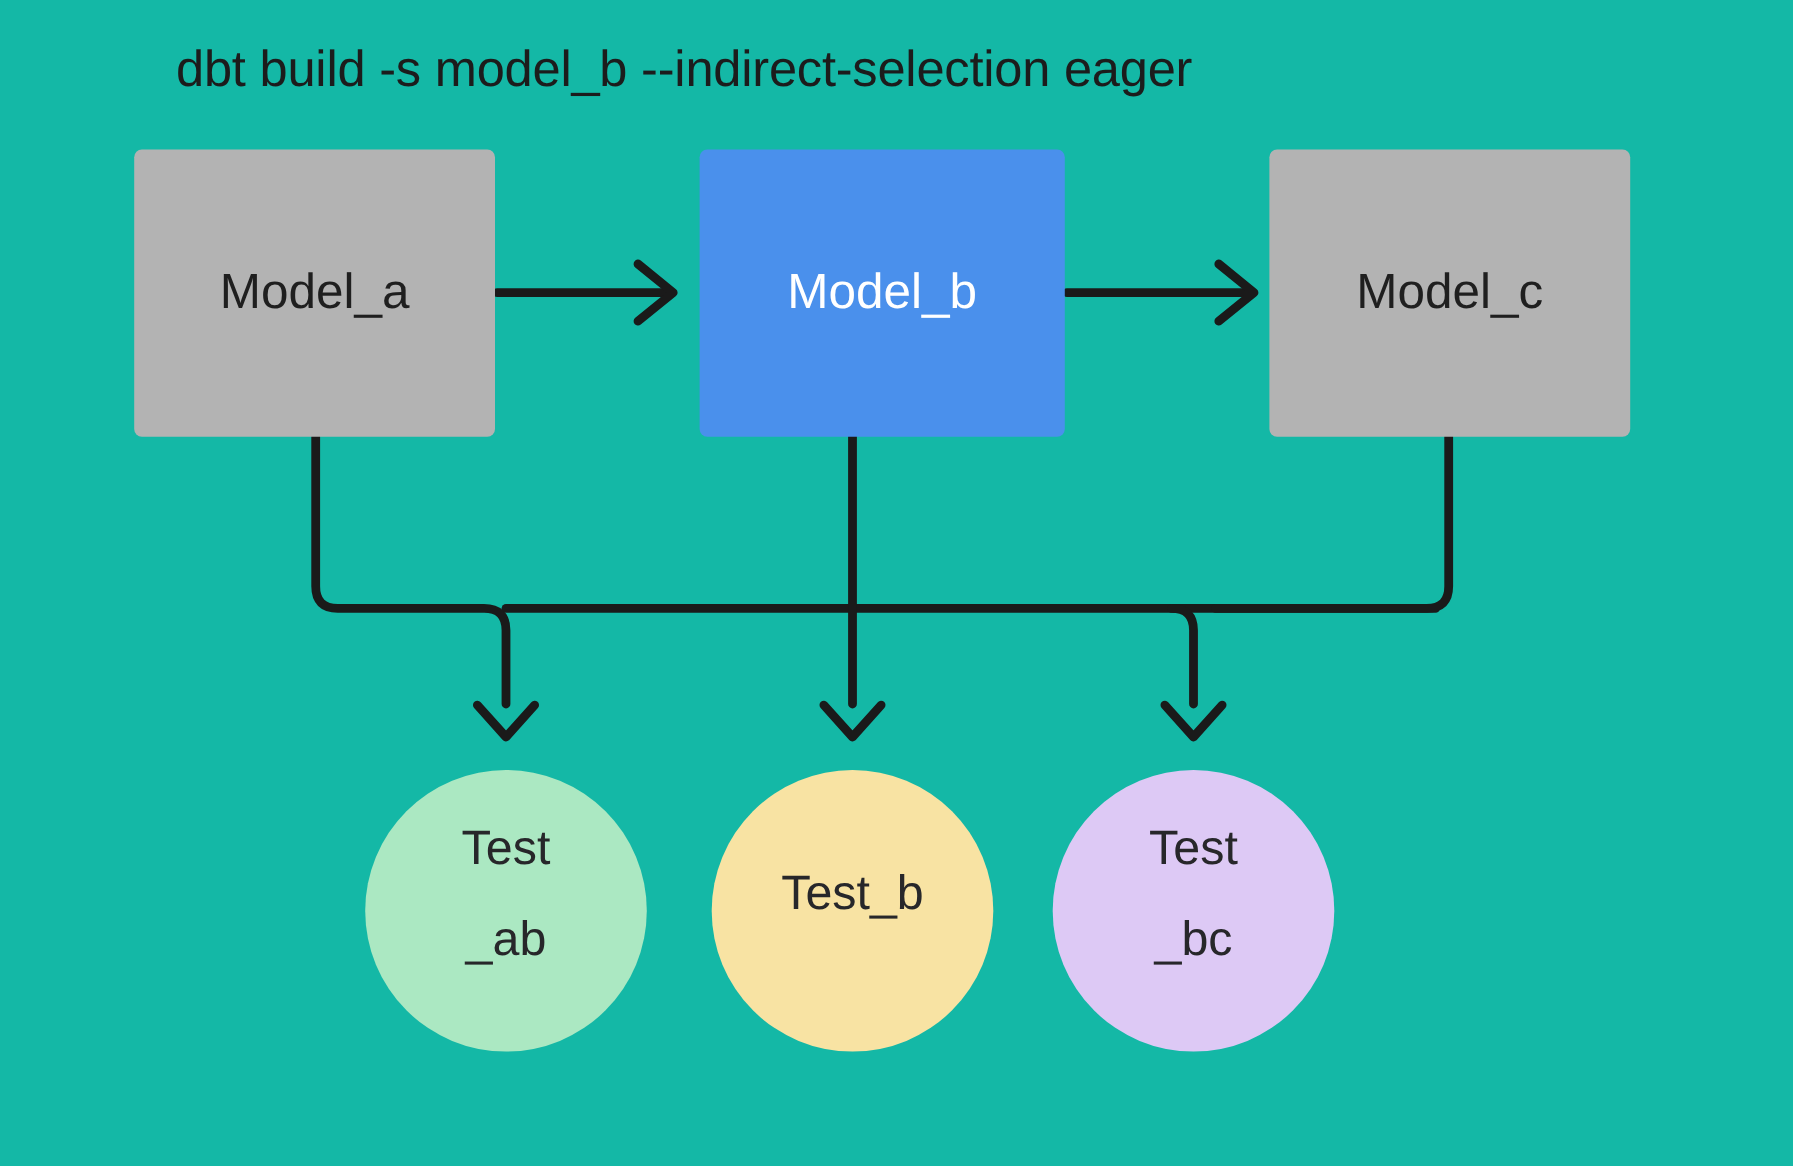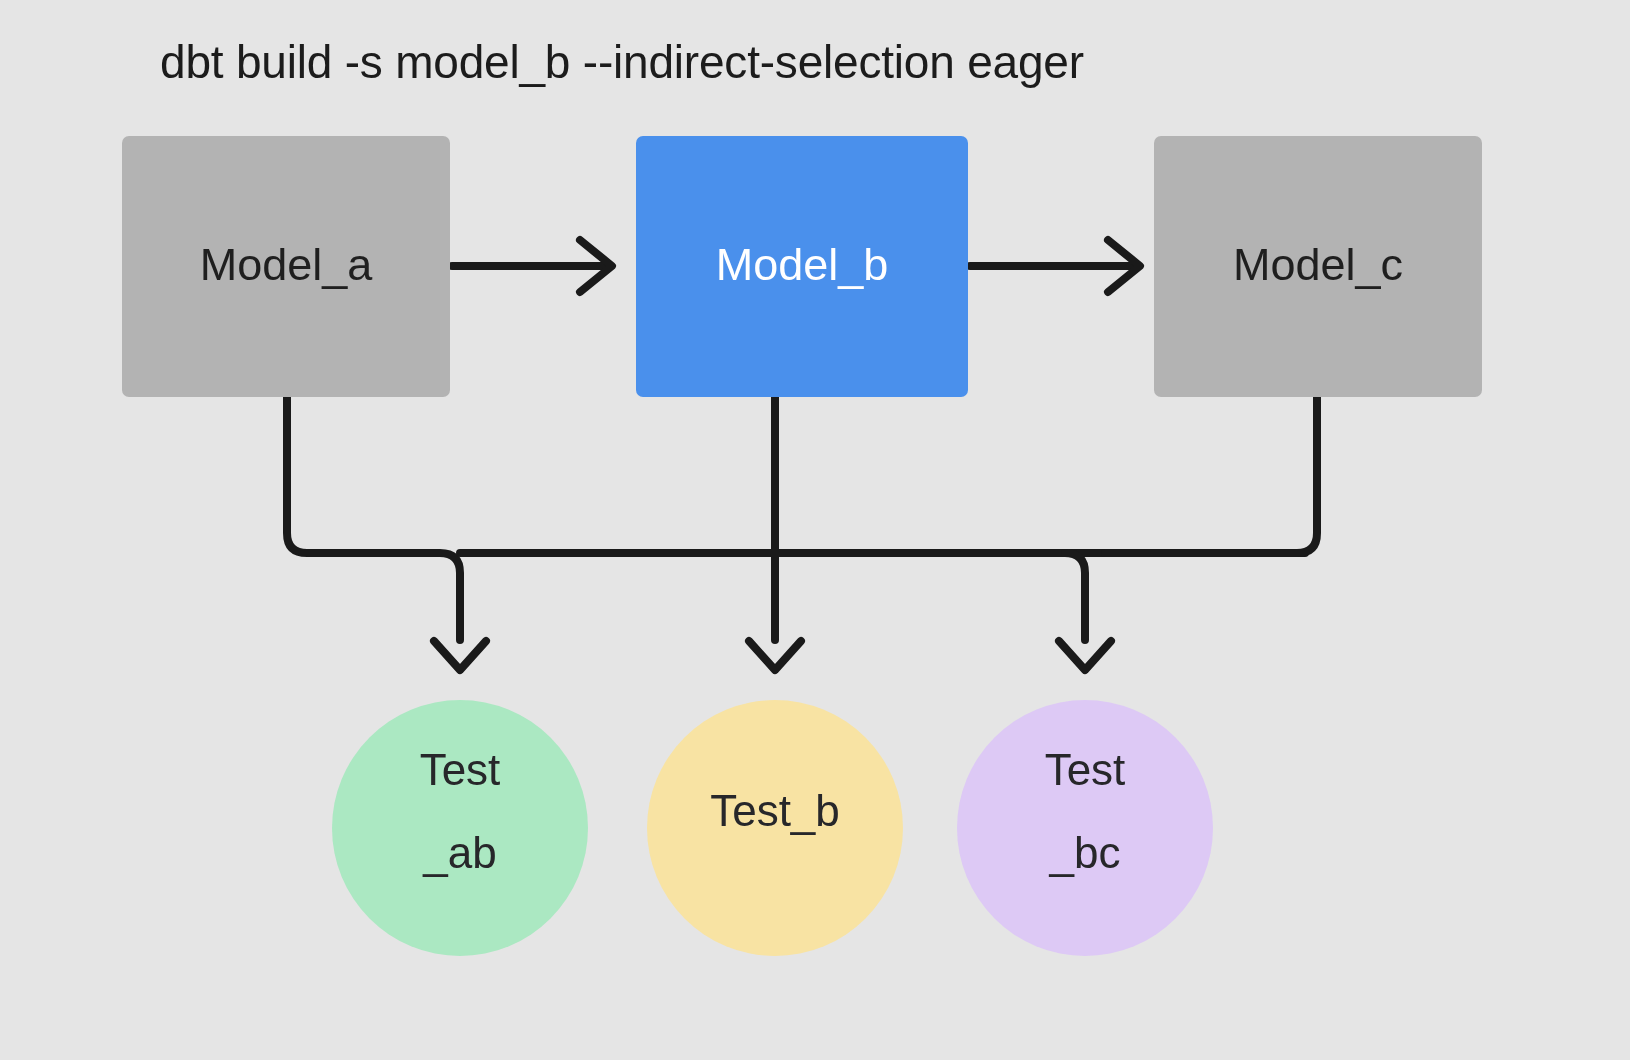--- a/index.html
+++ b/index.html
@@ -10,21 +10,21 @@
   body {
     width: 1630px;
     height: 1060px;
     overflow: hidden;
     font-family: "Liberation Sans", sans-serif;
   }
   #canvas {
     position: relative;
     width: 1630px;
     height: 1060px;
-    background: #e5e5e5;
+    background: #14b8a6;
   }
   #diagram-svg {
     position: absolute;
     left: 0;
     top: 0;
     width: 1630px;
     height: 1060px;
   }
   .title-text {
     font-family: "Liberation Sans", sans-serif;

